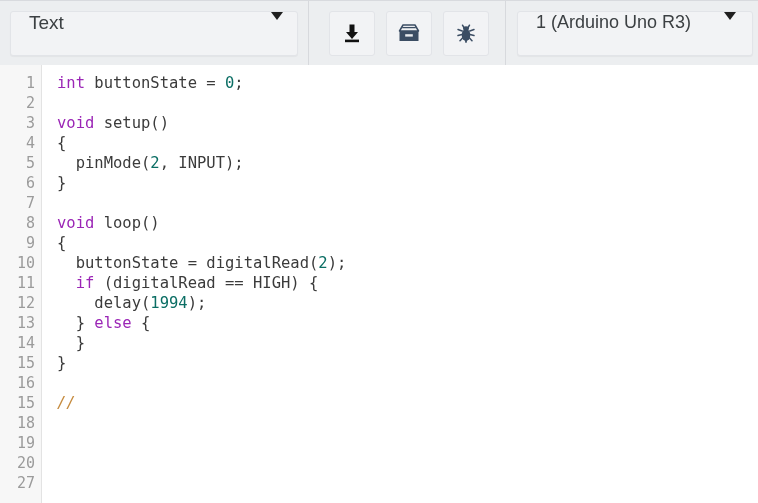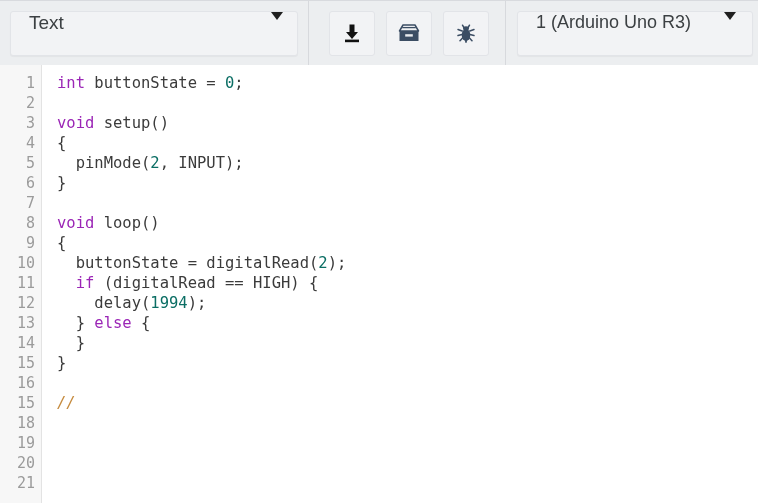--- a/index.html
+++ b/index.html
@@ -236,21 +236,21 @@
         <div class="ln">11</div>
         <div class="ln">12</div>
         <div class="ln">13</div>
         <div class="ln">14</div>
         <div class="ln">15</div>
         <div class="ln">16</div>
         <div class="ln">15</div>
         <div class="ln">18</div>
         <div class="ln">19</div>
         <div class="ln">20</div>
-        <div class="ln">21</div>
+        <div class="ln">27</div>
       </div>
     <div class="code" id="code">
         <div class="cl"><span class="tok-kw">int</span><span class="tok-pln"> buttonState = </span><span class="tok-num">0</span><span class="tok-pln">;</span></div>
         <div class="cl">&nbsp;</div>
         <div class="cl"><span class="tok-kw">void</span><span class="tok-pln"> setup()</span></div>
         <div class="cl"><span class="tok-pln">{</span></div>
         <div class="cl"><span class="tok-pln">  pinMode(</span><span class="tok-num">2</span><span class="tok-pln">, INPUT);</span></div>
         <div class="cl"><span class="tok-pln">}</span></div>
         <div class="cl">&nbsp;</div>
         <div class="cl"><span class="tok-kw">void</span><span class="tok-pln"> loop()</span></div>

